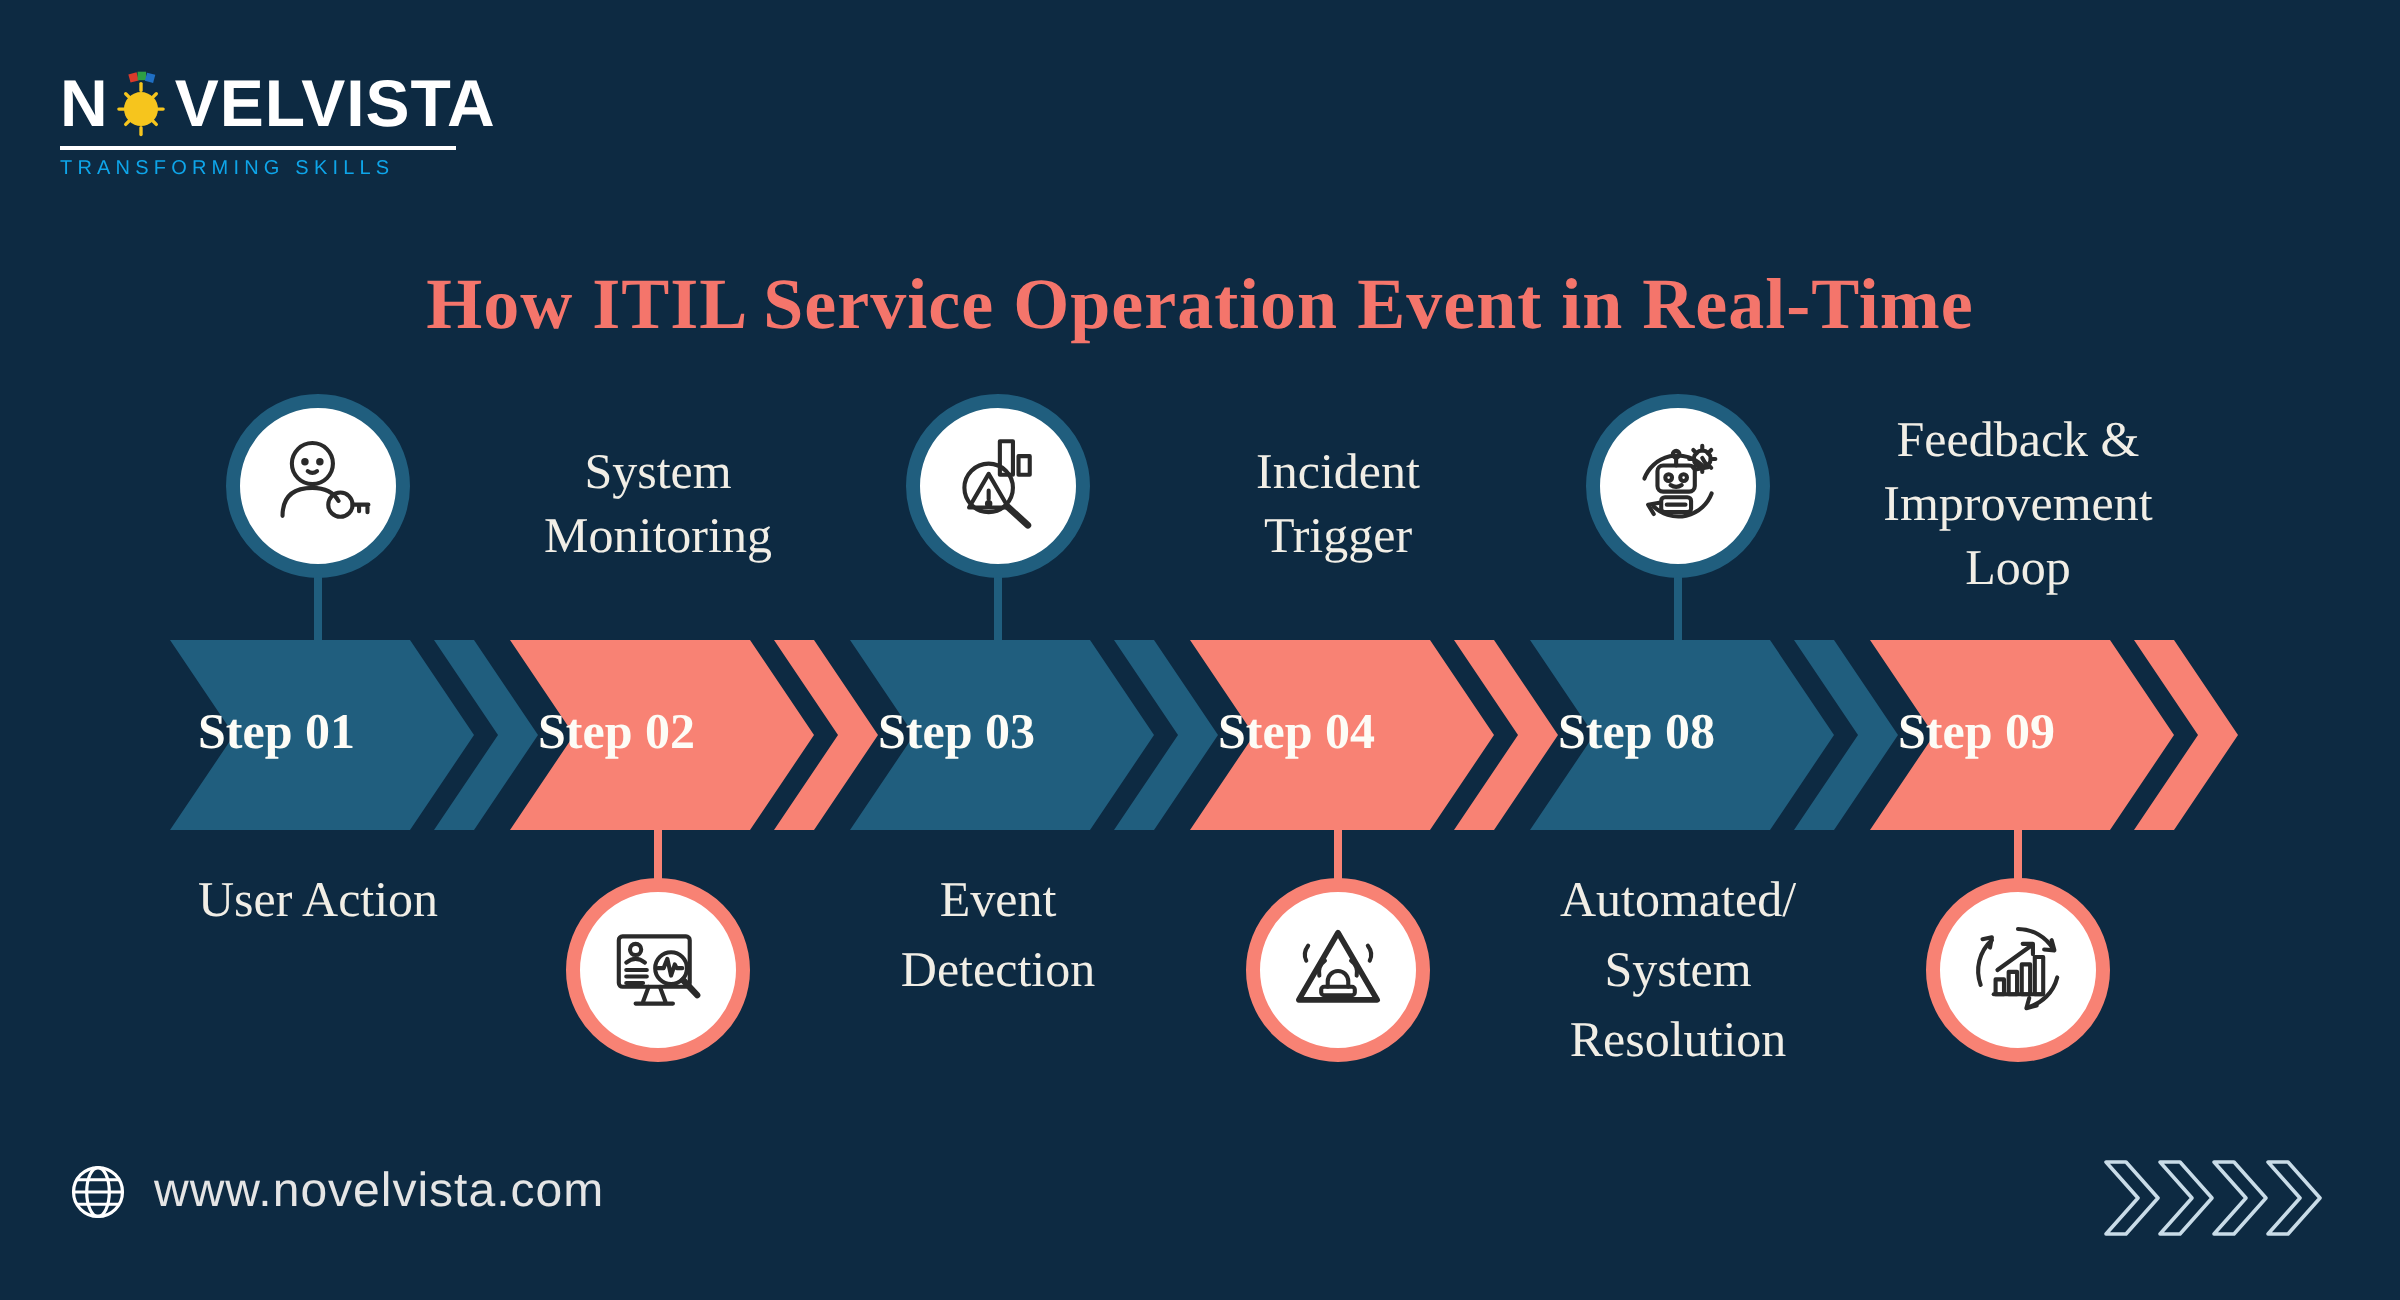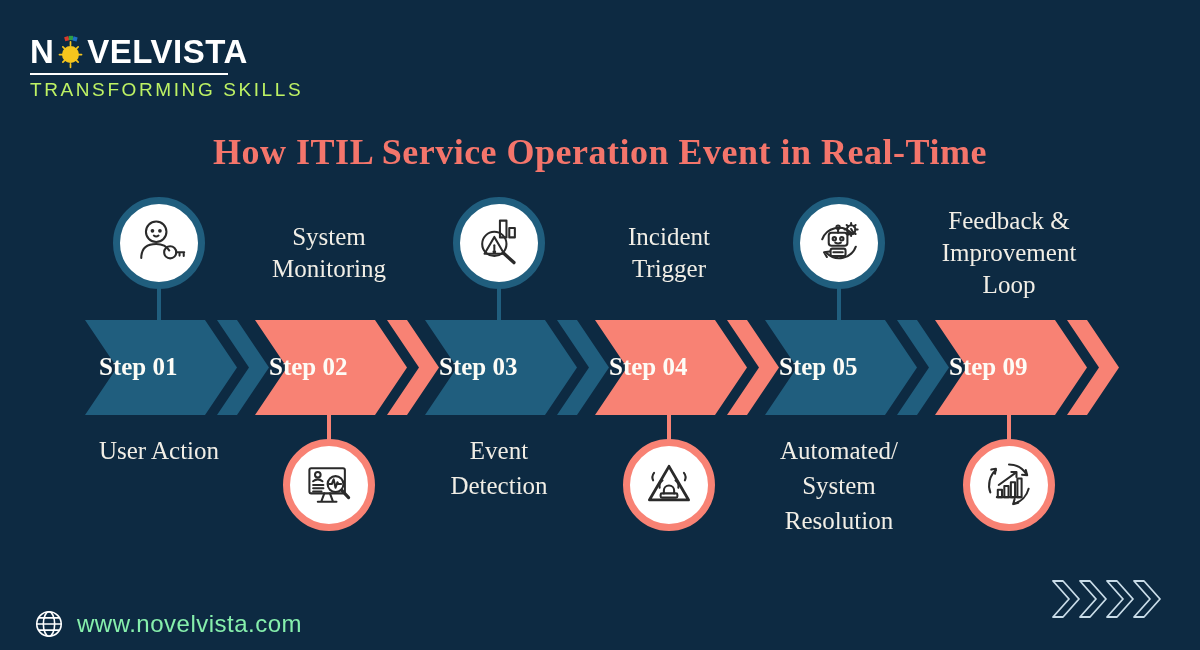--- a/index.html
+++ b/index.html
@@ -8,22 +8,22 @@
     background:#0D2A42; overflow:hidden;
     font-family:"Liberation Serif", serif;
   }
   
   .logo{position:absolute; left:30px; top:34px; width:200px;}
   .logo-name{display:flex; align-items:center; color:#ffffff;
     font-family:"Liberation Sans", sans-serif; font-weight:800;
     font-size:33px; letter-spacing:.5px; line-height:36px;}
   .logo-sun{width:31px; height:34px; margin:0 1px; display:inline-block;}
   .logo-rule{width:198px; height:2px; background:#ffffff; margin:3px 0 4px 0;}
-  .logo-tagline{color:#bef264; font-family:"Liberation Sans", sans-serif;
-    font-size:19px; letter-spacing:2.6px; white-space:nowrap;}
+  .logo-tagline{color:#0ea5e9; font-family:"Liberation Sans", sans-serif;
+    font-size:10px; letter-spacing:2.6px; white-space:nowrap;}
   
   .title{position:absolute; left:0; right:0; top:131px; text-align:center;
     color:#F4756B; font-size:36px; font-weight:bold; letter-spacing:.5px;}
   
   .band{position:absolute; left:85px; top:320px;}
   .teal-fill{fill:#205E7E;}
   .coral-fill{fill:#F88274;}
   .step-label{position:absolute; top:352px; width:120px; 
     color:#FDFCF6; font-size:25px; font-weight:bold; line-height:30px;}
   
@@ -40,21 +40,21 @@
   .circle.below{top:439px;}
   .connector{position:absolute; width:4px;}
   .connector.teal{background:#205E7E;}
   .connector.coral{background:#F88274;}
   .connector.above{top:286px; height:38px;}
   .connector.below{top:412px; height:32px;}
   .icon-art{stroke:#2a2a2a; stroke-width:2.2; fill:none;
     stroke-linecap:round; stroke-linejoin:round;}
   
   .footer{position:absolute; left:33px; top:580px; display:flex;
-    align-items:center; gap:12px; color:#86efac;margin-top:28px;}
+    align-items:center; gap:12px; color:#e5e5e5;}
   .footer-site{font-family:"Liberation Sans", sans-serif; font-size:24px;
     letter-spacing:.5px;}
   .next-chevrons{position:absolute; left:1052px; top:580px;}
 </style>
 </head>
 <body>
 
 <div class="canvas">
 
   <div class="logo">
@@ -96,21 +96,21 @@
     <polygon class="teal-fill" points="680,0 800,0 832,47.5 800,95 680,95 712,47.5"></polygon>
     <polygon class="teal-fill" points="812,0 832,0 864,47.5 832,95 812,95 844,47.5"></polygon>
     <polygon class="coral-fill" points="850,0 970,0 1002,47.5 970,95 850,95 882,47.5"></polygon>
     <polygon class="coral-fill" points="982,0 1002,0 1034,47.5 1002,95 982,95 1014,47.5"></polygon>
   </svg>
 
   <div class="step-label" style="left:99px">Step 01</div>
   <div class="step-label" style="left:269px">Step 02</div>
   <div class="step-label" style="left:439px">Step 03</div>
   <div class="step-label" style="left:609px">Step 04</div>
-  <div class="step-label" style="left:779px">Step 05</div>
+  <div class="step-label" style="left:779px">Step 08</div>
   <div class="step-label" style="left:949px">Step 09</div>
 
   <div class="step-name name-above" style="left:214px">System
 Monitoring</div>
   <div class="step-name name-below" style="left:44px">User Action</div>
   <div class="step-name name-below" style="left:384px">Event
 Detection</div>
   <div class="step-name name-above" style="left:554px">Incident
 Trigger</div>
   <div class="step-name name-below" style="left:724px">Automated/

